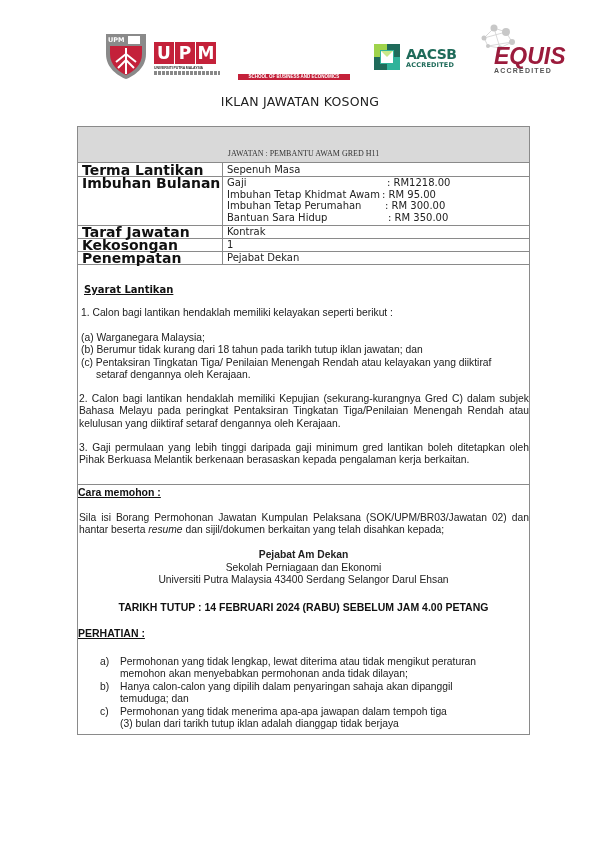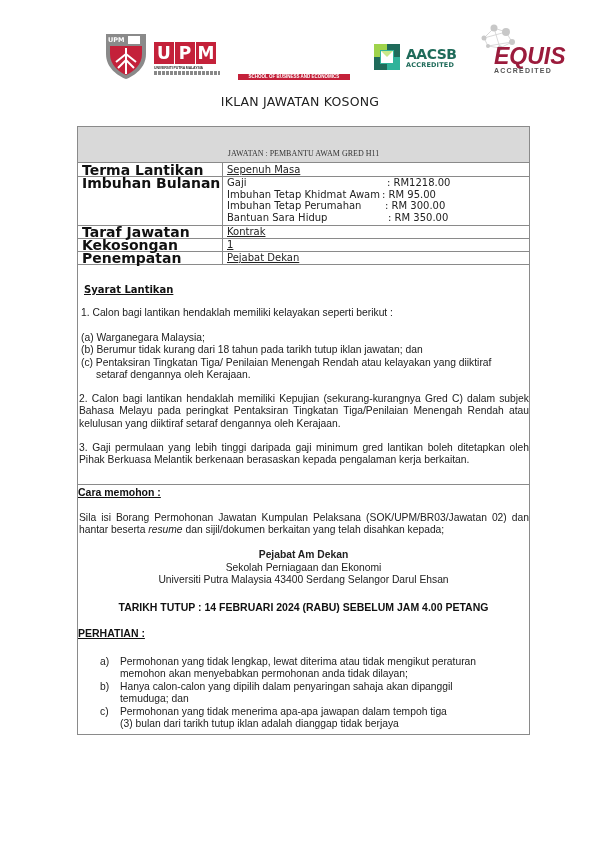--- a/index.html
+++ b/index.html
@@ -31,21 +31,21 @@
 
   
   .outer { left: 77px; top: 126px; width: 453px; height: 609px; border: 1px solid #8a8a8a; box-sizing: border-box; }
   .hdr { left: 78px; top: 127px; width: 451px; height: 36px; background: #d9d9d9; border-bottom: 1px solid #8a8a8a; box-sizing: border-box; }
   .hdr-text { left: 78px; top: 149px; width: 451px; text-align: center; font-family: Liberation Serif, serif; font-size: 8px; color: #333; }
 
   .row-line { left: 78px; width: 451px; height: 0; border-top: 1px solid #8a8a8a; }
   .col-line { left: 222px; width: 0; border-left: 1px solid #8a8a8a; }
 
   .lbl { left: 82px; font-family: "DejaVu Sans", sans-serif; font-weight: bold; font-size: 14px; line-height: 12px; color: #111; }
-  .val { left: 227px; font-family: "DejaVu Sans", sans-serif; font-size: 10px; line-height: 12px; color: #222; text-decoration: underline; }
+  .val { left: 227px; font-family: "DejaVu Sans", sans-serif; font-size: 10px; line-height: 12px; color: #222; }
   .pay-row { left: 227px; width: 230px; font-family: "DejaVu Sans", sans-serif; font-size: 10px; line-height: 11.6px; color: #222; white-space: nowrap; }
   .pay-name { position: absolute; left: 0; }
   .pay-amt { position: absolute; }
 
   
   .sec-head { left: 84px; font-family: "DejaVu Sans", sans-serif; font-weight: bold; font-size: 10px; text-decoration: underline; color: #111; }
   .sec-head2 { left: 78px; font-family: "Liberation Sans", sans-serif; font-weight: bold; font-size: 10.5px; text-decoration: underline; color: #111; }
   .p { left: 79px; width: 450px; font-family: "Liberation Sans", sans-serif; font-size: 10.3px; line-height: 12.3px; color: #222; }
   .just { text-align: justify; text-align-last: left; }
   .li { left: 81px; font-family: "Liberation Sans", sans-serif; font-size: 10.3px; line-height: 12.3px; color: #222; white-space: nowrap; }

